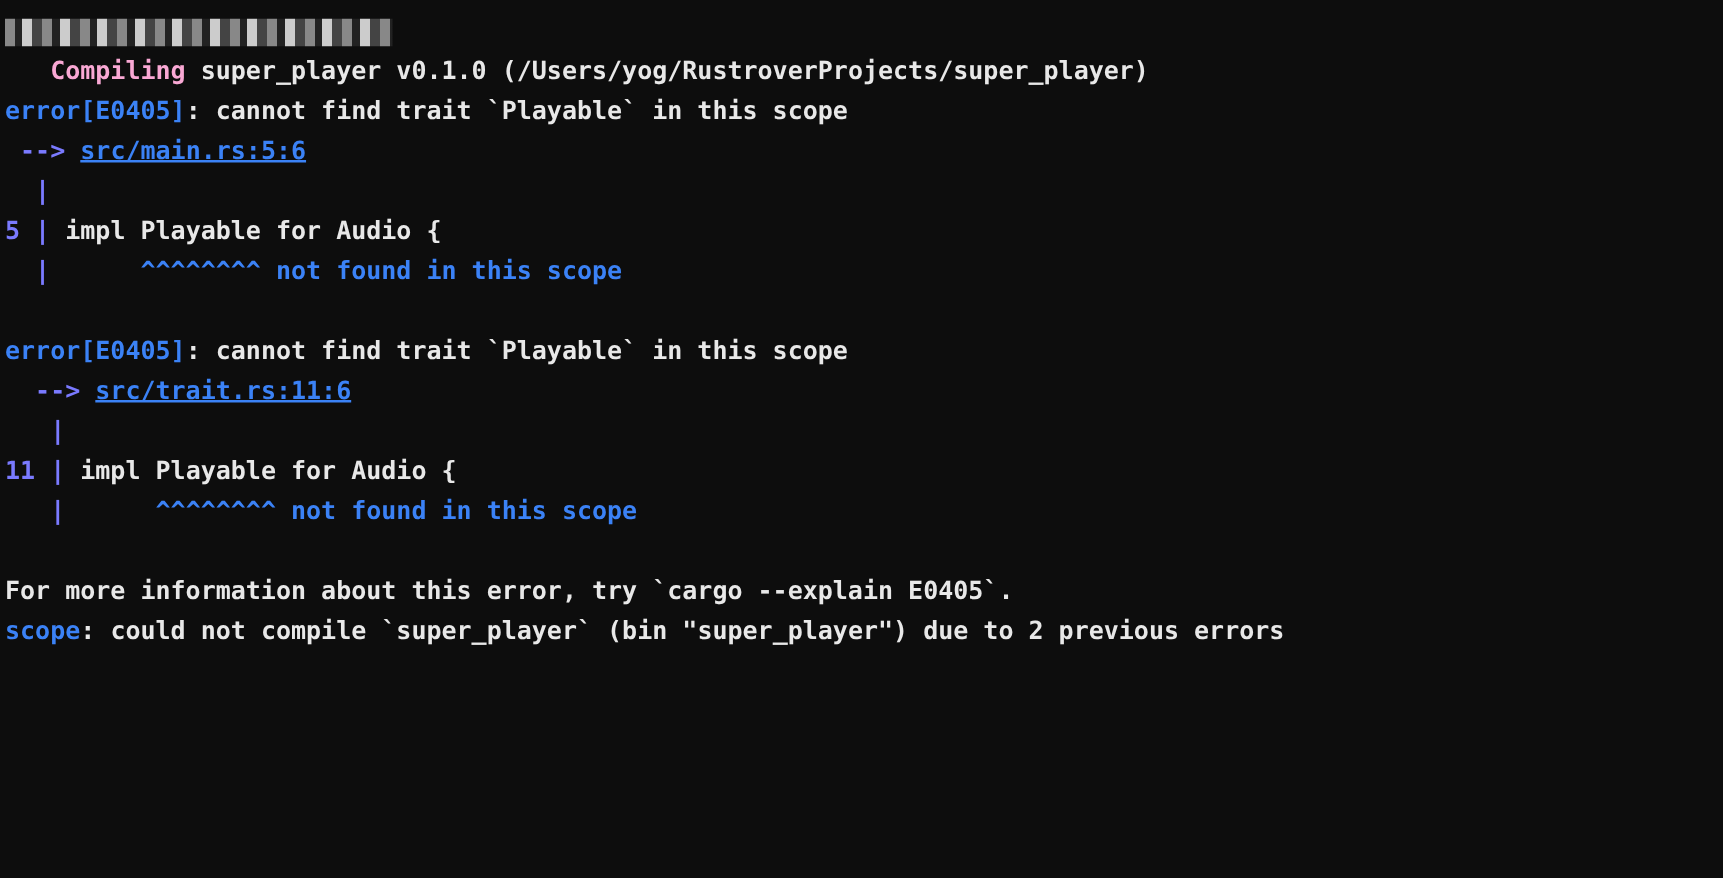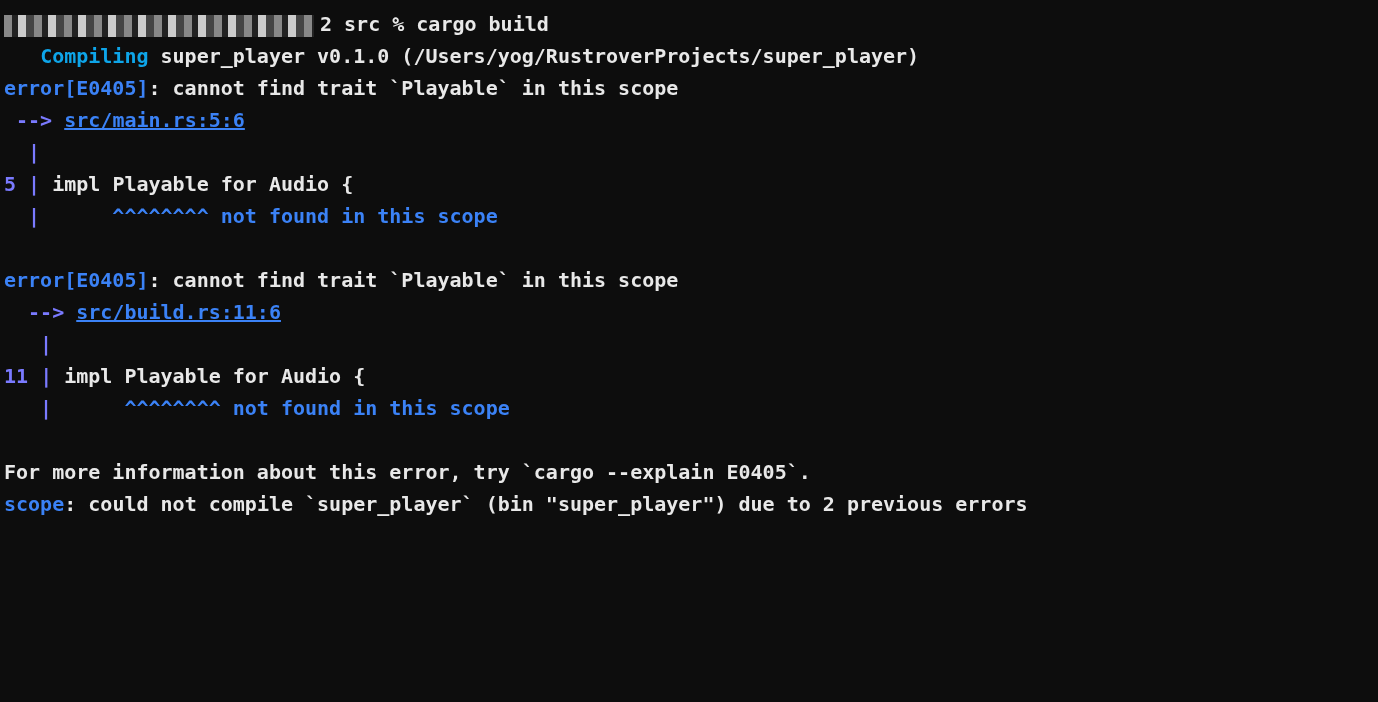--- a/index.html
+++ b/index.html
@@ -31,50 +31,50 @@
         #888 0px, #888 8px,
         #222 8px, #222 14px,
         #ccc 14px, #ccc 22px,
         #444 22px, #444 30px
       );
       vertical-align: middle;
       margin-right: 6px;
     }
     .white { color: #e8e8e8; }
     .bold { font-weight: bold; }
-    .green { color: #0ea5e9; }
+    .green { color: #f9a8d4; }
     .red { color: #3b82f6; }
     .cyan-link { 
       color: #3b82f6; 
       text-decoration: underline;
     }
     .dim-blue { color: #7a7aff; }
   </style>
 </head>
 <body>
 
-<div class="line"><span class="pixelated"></span><span class="white">2 src % cargo build</span></div>
+<div class="line"><span class="pixelated"></span></div>
 
 <div class="line"><span class="white">   </span><span class="green bold">Compiling</span><span class="white"> super_player v0.1.0 (/Users/yog/RustroverProjects/super_player)</span></div>
 
 <div class="line"><span class="red bold">error[E0405]</span><span class="white bold">: cannot find trait `Playable` in this scope</span></div>
 
 <div class="line"><span class="dim-blue"> --&gt; </span><span class="cyan-link">src/main.rs:5:6</span></div>
 
 <div class="line"><span class="dim-blue">  |</span></div>
 
 <div class="line"><span class="dim-blue">5 </span><span class="dim-blue">|</span><span class="white"> impl Playable for Audio {</span></div>
 
 <div class="line"><span class="dim-blue">  |</span><span class="red">      ^^^^^^^^</span><span class="red"> not found in this scope</span></div>
 
 <div class="line">&nbsp;</div>
 
 <div class="line"><span class="red bold">error[E0405]</span><span class="white bold">: cannot find trait `Playable` in this scope</span></div>
 
-<div class="line"><span class="dim-blue">  --&gt; </span><span class="cyan-link">src/build.rs:11:6</span></div>
+<div class="line"><span class="dim-blue">  --&gt; </span><span class="cyan-link">src/trait.rs:11:6</span></div>
 
 <div class="line"><span class="dim-blue">   |</span></div>
 
 <div class="line"><span class="dim-blue">11 </span><span class="dim-blue">|</span><span class="white"> impl Playable for Audio {</span></div>
 
 <div class="line"><span class="dim-blue">   |</span><span class="red">      ^^^^^^^^</span><span class="red"> not found in this scope</span></div>
 
 <div class="line">&nbsp;</div>
 
 <div class="line"><span class="white bold">For more information about this error, try `cargo --explain E0405`.</span></div>

